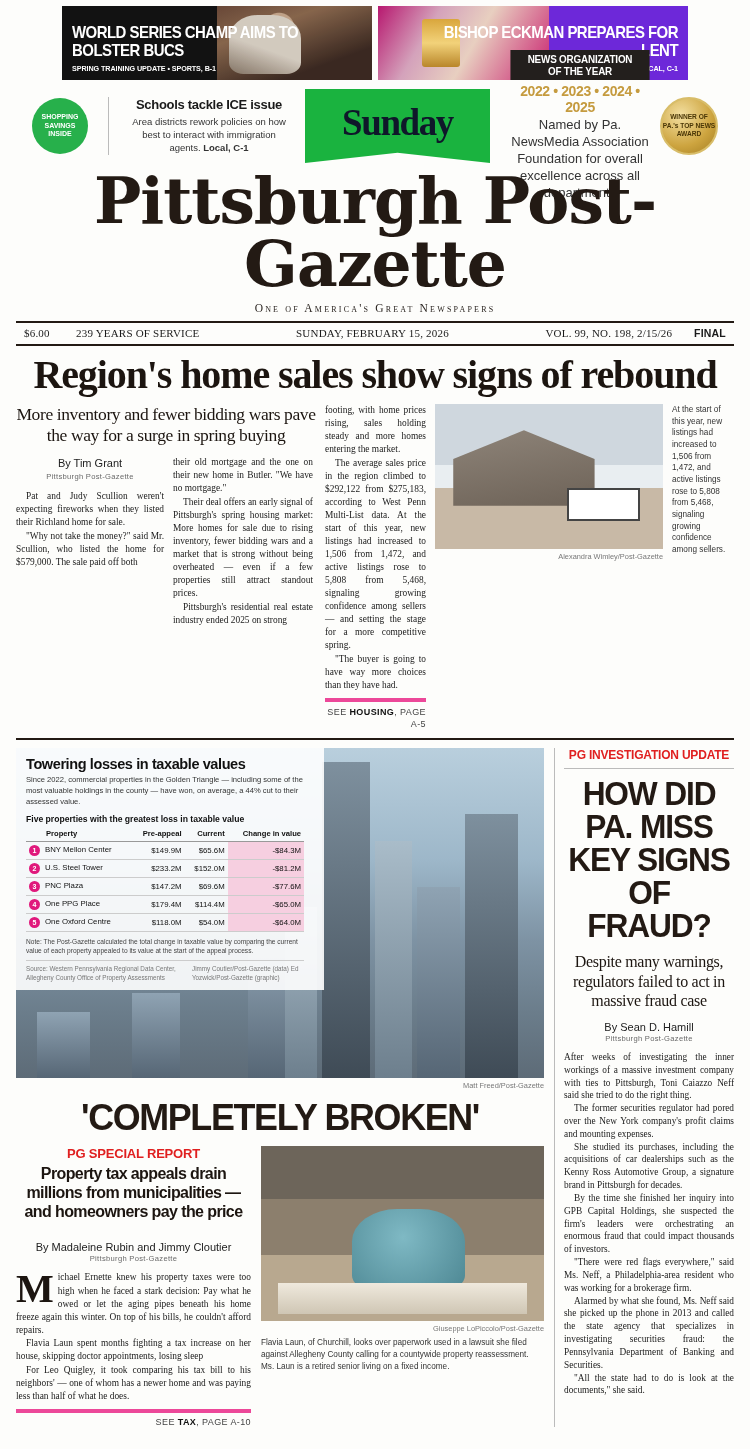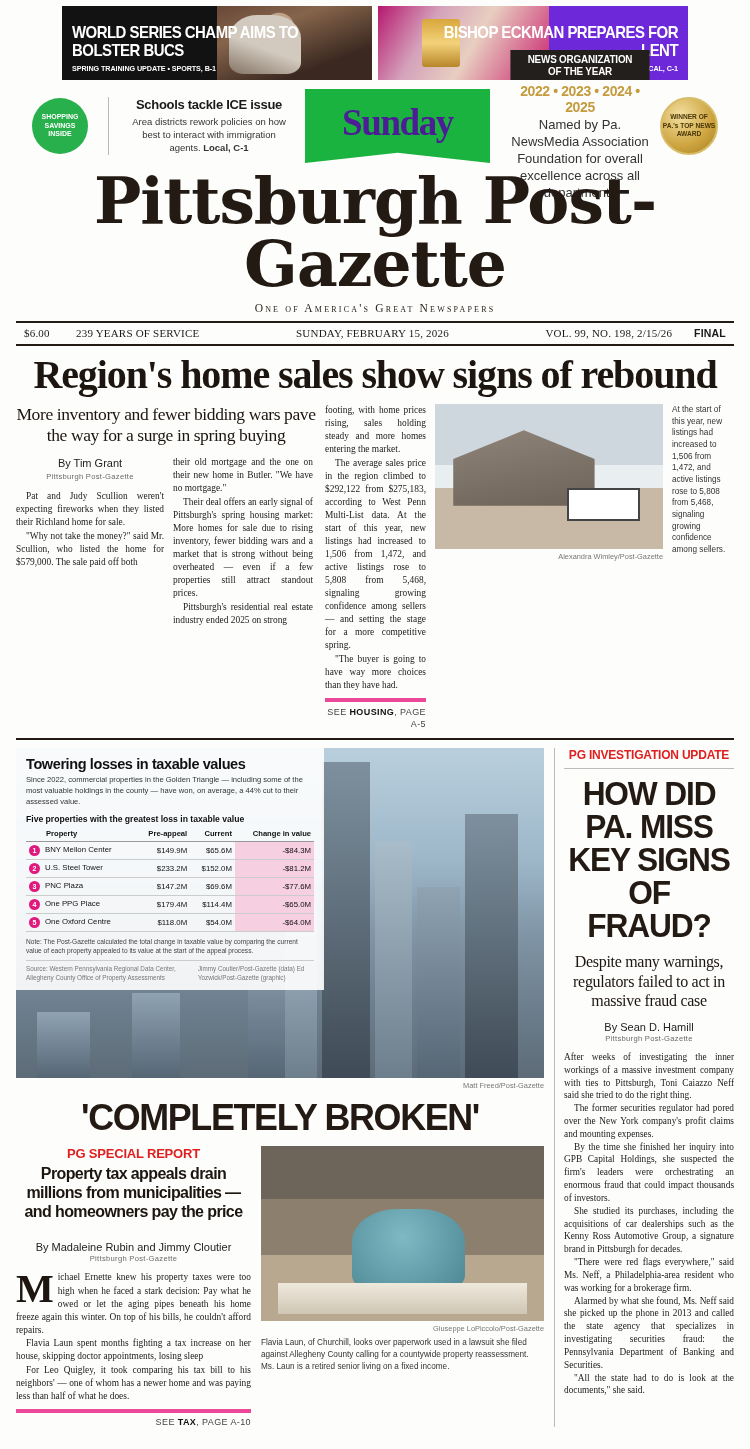--- a/index.html
+++ b/index.html
@@ -64,21 +64,21 @@
   .sky-teaser { width: 160px; text-align: center; }
   .sky-teaser h3 { font-family: "Liberation Sans", sans-serif; font-weight: 700; font-size: 13px; letter-spacing: -0.3px; margin-bottom: 4px; }
   .sky-teaser p { font-family: "Liberation Sans", sans-serif; font-size: 9.5px; line-height: 1.34; color: #333; }
   .sky-teaser p b { font-weight: 700; }
   .sunday-flag {
     flex: 0 0 auto; width: 185px; height: 74px; background: #1ab33f; margin: 0 6px;
     display: flex; align-items: center; justify-content: center;
     clip-path: polygon(0 0, 100% 0, 100% 100%, 50% 86%, 0 100%);
   }
   .sunday-flag span {
-    color: #4c1d95; font-family: "Liberation Serif", serif; font-weight: 700;
+    color: #0f172a; font-family: "Liberation Serif", serif; font-weight: 700;
     font-size: 37px; letter-spacing: -1.4px; margin-bottom: 8px;
   }
   .award-block { flex: 1; display: flex; align-items: center; justify-content: flex-end; gap: 6px; }
   .award-txt { text-align: center; }
   .award-bar {
     background: #231f1d; color: #fff; font-family: "Liberation Sans", sans-serif;
     font-weight: 700; font-size: 10.5px; padding: 3px 10px; letter-spacing: -0.2px;
     text-transform: uppercase; transform: scaleX(0.94);
   }
   .award-years {
@@ -174,21 +174,21 @@
   .skyline {
     position: absolute; inset: 0;
     background:
       linear-gradient(180deg, #b9cfdd 0%, #9db7c9 34%, #7e93a4 58%, #6b7d8b 80%, #5d6b77 100%);
   }
   .skyline .bld { position: absolute; bottom: 0; background: linear-gradient(180deg,#8fa3b3,#566675); }
   .skyline .bld.tall { background: linear-gradient(180deg,#7e909e,#3f4b56); }
   .skyline .bld.glass { background: linear-gradient(180deg,#a9bcc9,#6d7f8d); }
   .graphic-panel {
     position: absolute; left: 0; top: 0; width: 308px;
-    background: rgba(255,255,255,0.90); padding: 8px 10px 7px 10px;
+    background: rgba(255,255,255,0.90); padding: 8px 20px 7px 10px;
   }
   .graphic-panel h4 {
     font-family: "Liberation Sans", sans-serif; font-weight: 700; font-size: 14.5px;
     letter-spacing: -0.4px; margin-bottom: 3px; color: #111;
   }
   .graphic-panel .gp-intro { font-family: "Liberation Sans", sans-serif; font-size: 7.6px; line-height: 1.42; color: #333; margin-bottom: 6px; }
   .graphic-panel .gp-sub { font-family: "Liberation Sans", sans-serif; font-weight: 700; font-size: 8.6px; margin-bottom: 3px; color: #111; }
   table.gp { width: 100%; border-collapse: collapse; font-family: "Liberation Sans", sans-serif; font-size: 7.8px; }
   table.gp th {
     font-weight: 700; font-size: 7.6px; text-align: right; padding: 2px 3px 3px;
@@ -449,22 +449,22 @@
       <div class="inv-kicker">PG INVESTIGATION UPDATE</div>
       <div class="inv-head">HOW DID PA. MISS KEY SIGNS OF FRAUD?</div>
       <div class="inv-deck">Despite many warnings, regulators failed to act in massive fraud case</div>
       <div class="byline" style="margin-top:10px;">
         <div class="bl-name">By Sean D. Hamill</div>
         <div class="bl-org">Pittsburgh Post-Gazette</div>
       </div>
       <div class="inv-body">
         <p class="np">After weeks of investigating the inner workings of a massive investment company with ties to Pittsburgh, Toni Caiazzo Neff said she tried to do the right thing.</p>
         <p>The former securities regulator had pored over the New York company's profit claims and mounting expenses.</p>
+        <p>She studied its purchases, including the acquisitions of car dealerships such as the Kenny Ross Automotive Group, a signature brand in Pittsburgh for decades.</p>
         <p>By the time she finished her inquiry into GPB Capital Holdings, she suspected the firm's leaders were orchestrating an enormous fraud that could impact thousands of investors.</p>
-        <p>She studied its purchases, including the acquisitions of car dealerships such as the Kenny Ross Automotive Group, a signature brand in Pittsburgh for decades.</p>
         <p>"There were red flags everywhere," said Ms. Neff, a Philadelphia-area resident who was working for a brokerage firm.</p>
         <p>Alarmed by what she found, Ms. Neff said she picked up the phone in 2013 and called the state agency that specializes in investigating securities fraud: the Pennsylvania Department of Banking and Securities.</p>
         <p>"All the state had to do is look at the documents," she said.</p>
 
       </div>
 
     </div>
   </div>
 
 </div>

